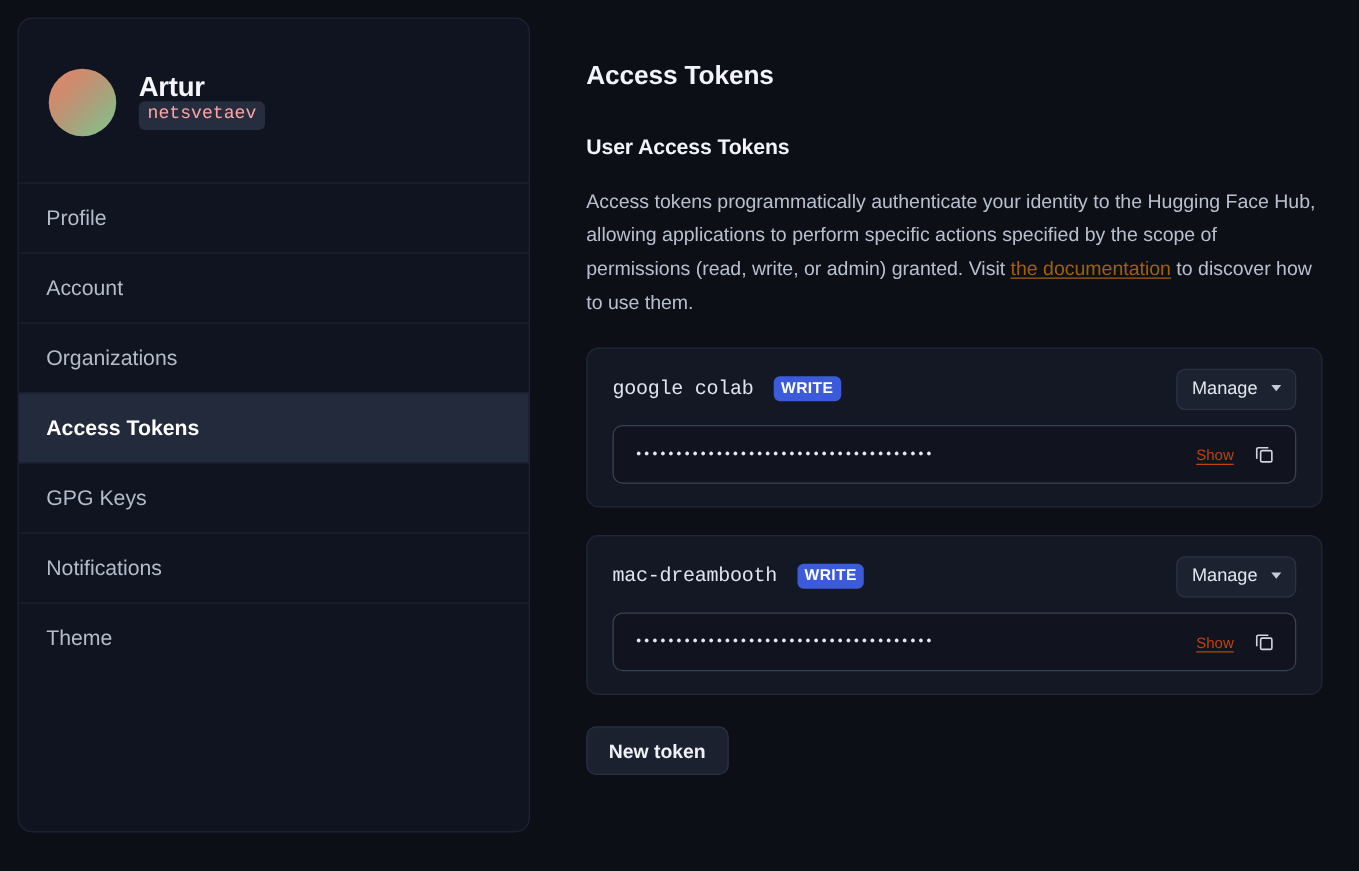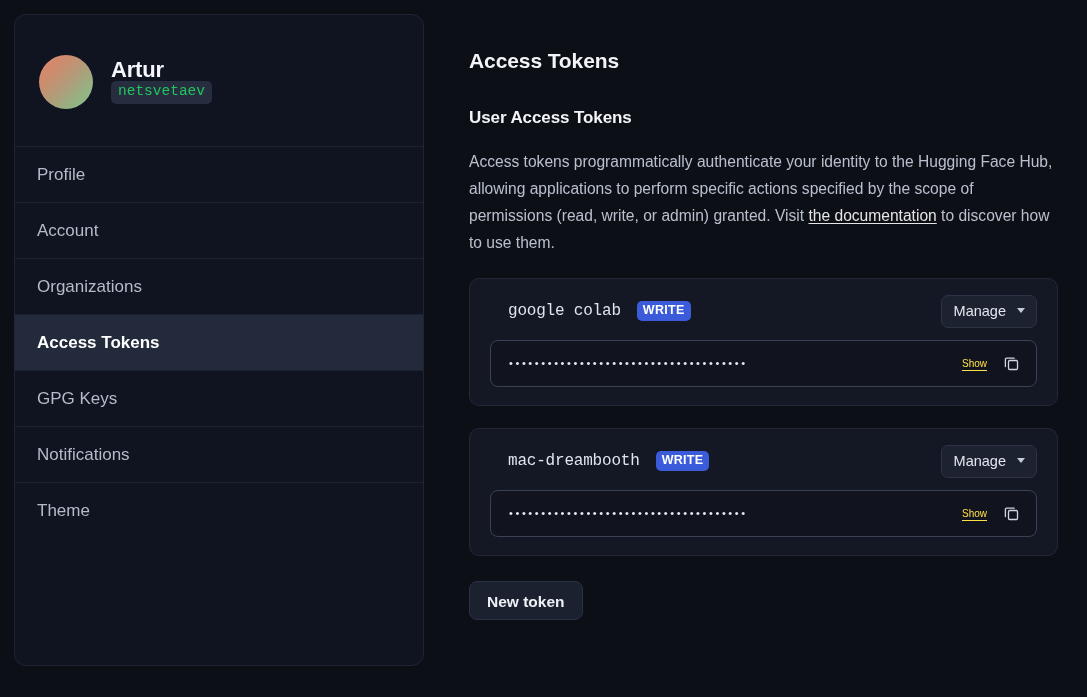--- a/index.html
+++ b/index.html
@@ -56,21 +56,21 @@
     color: #f4f6fb;
     letter-spacing: -0.2px;
     line-height: 1;
   }
 
   .user-handle {
     display: inline-block;
     align-self: flex-start;
     font-family: "Liberation Mono", "DejaVu Sans Mono", monospace;
     font-size: 14.5px;
-    color: #22c55e;
+    color: #fca5a5;
     background: #262d3e;
     border-radius: 5px;
     padding: 2px 7px 3px 7px;
     line-height: 1.2;
   }
 
   .nav { display: flex; flex-direction: column; }
 
   .nav-item {
     position: relative;
@@ -119,21 +119,21 @@
 
   .desc {
     margin-top: 20px;
     font-size: 15.6px;
     line-height: 27px;
     color: #b9c0cd;
     width: 584px;
   }
 
   .desc a {
-    color: #e5e5e5;
+    color: #a16207;
     text-decoration: underline;
     text-underline-offset: 2px;
   }
 
   
   .token-card {
     width: 589px;
     background: #141825;
     border: 1px solid #222838;
     border-radius: 10px;
@@ -145,21 +145,20 @@
     display: flex;
     align-items: center;
     height: 32px;
   }
 
   .token-name {
     font-family: "Liberation Mono", "DejaVu Sans Mono", monospace;
     font-size: 16px;
     color: #dfe4ee;
     letter-spacing: -0.2px;
-    margin-left: 18px;
   }
 
   .badge {
     margin-left: 16px;
     background: #3b5bdb;
     color: #ffffff;
     font-size: 12.5px;
     font-weight: bold;
     letter-spacing: 0.3px;
     border-radius: 5px;
@@ -206,22 +205,22 @@
     font-size: 11px;
     letter-spacing: 2.6px;
     color: #e6e9f0;
     line-height: 1;
     flex: 1;
     overflow: hidden;
     white-space: nowrap;
   }
 
   .show-link {
-    font-size: 10px;
-    color: #fde047;
+    font-size: 12px;
+    color: #c2410c;
     text-decoration: underline;
     text-underline-offset: 3px;
     cursor: pointer;
     margin-right: 16px;
   }
 
   .copy-icon { cursor: pointer; display: block; }
 
   .new-token-btn {
     margin-top: 25px;

